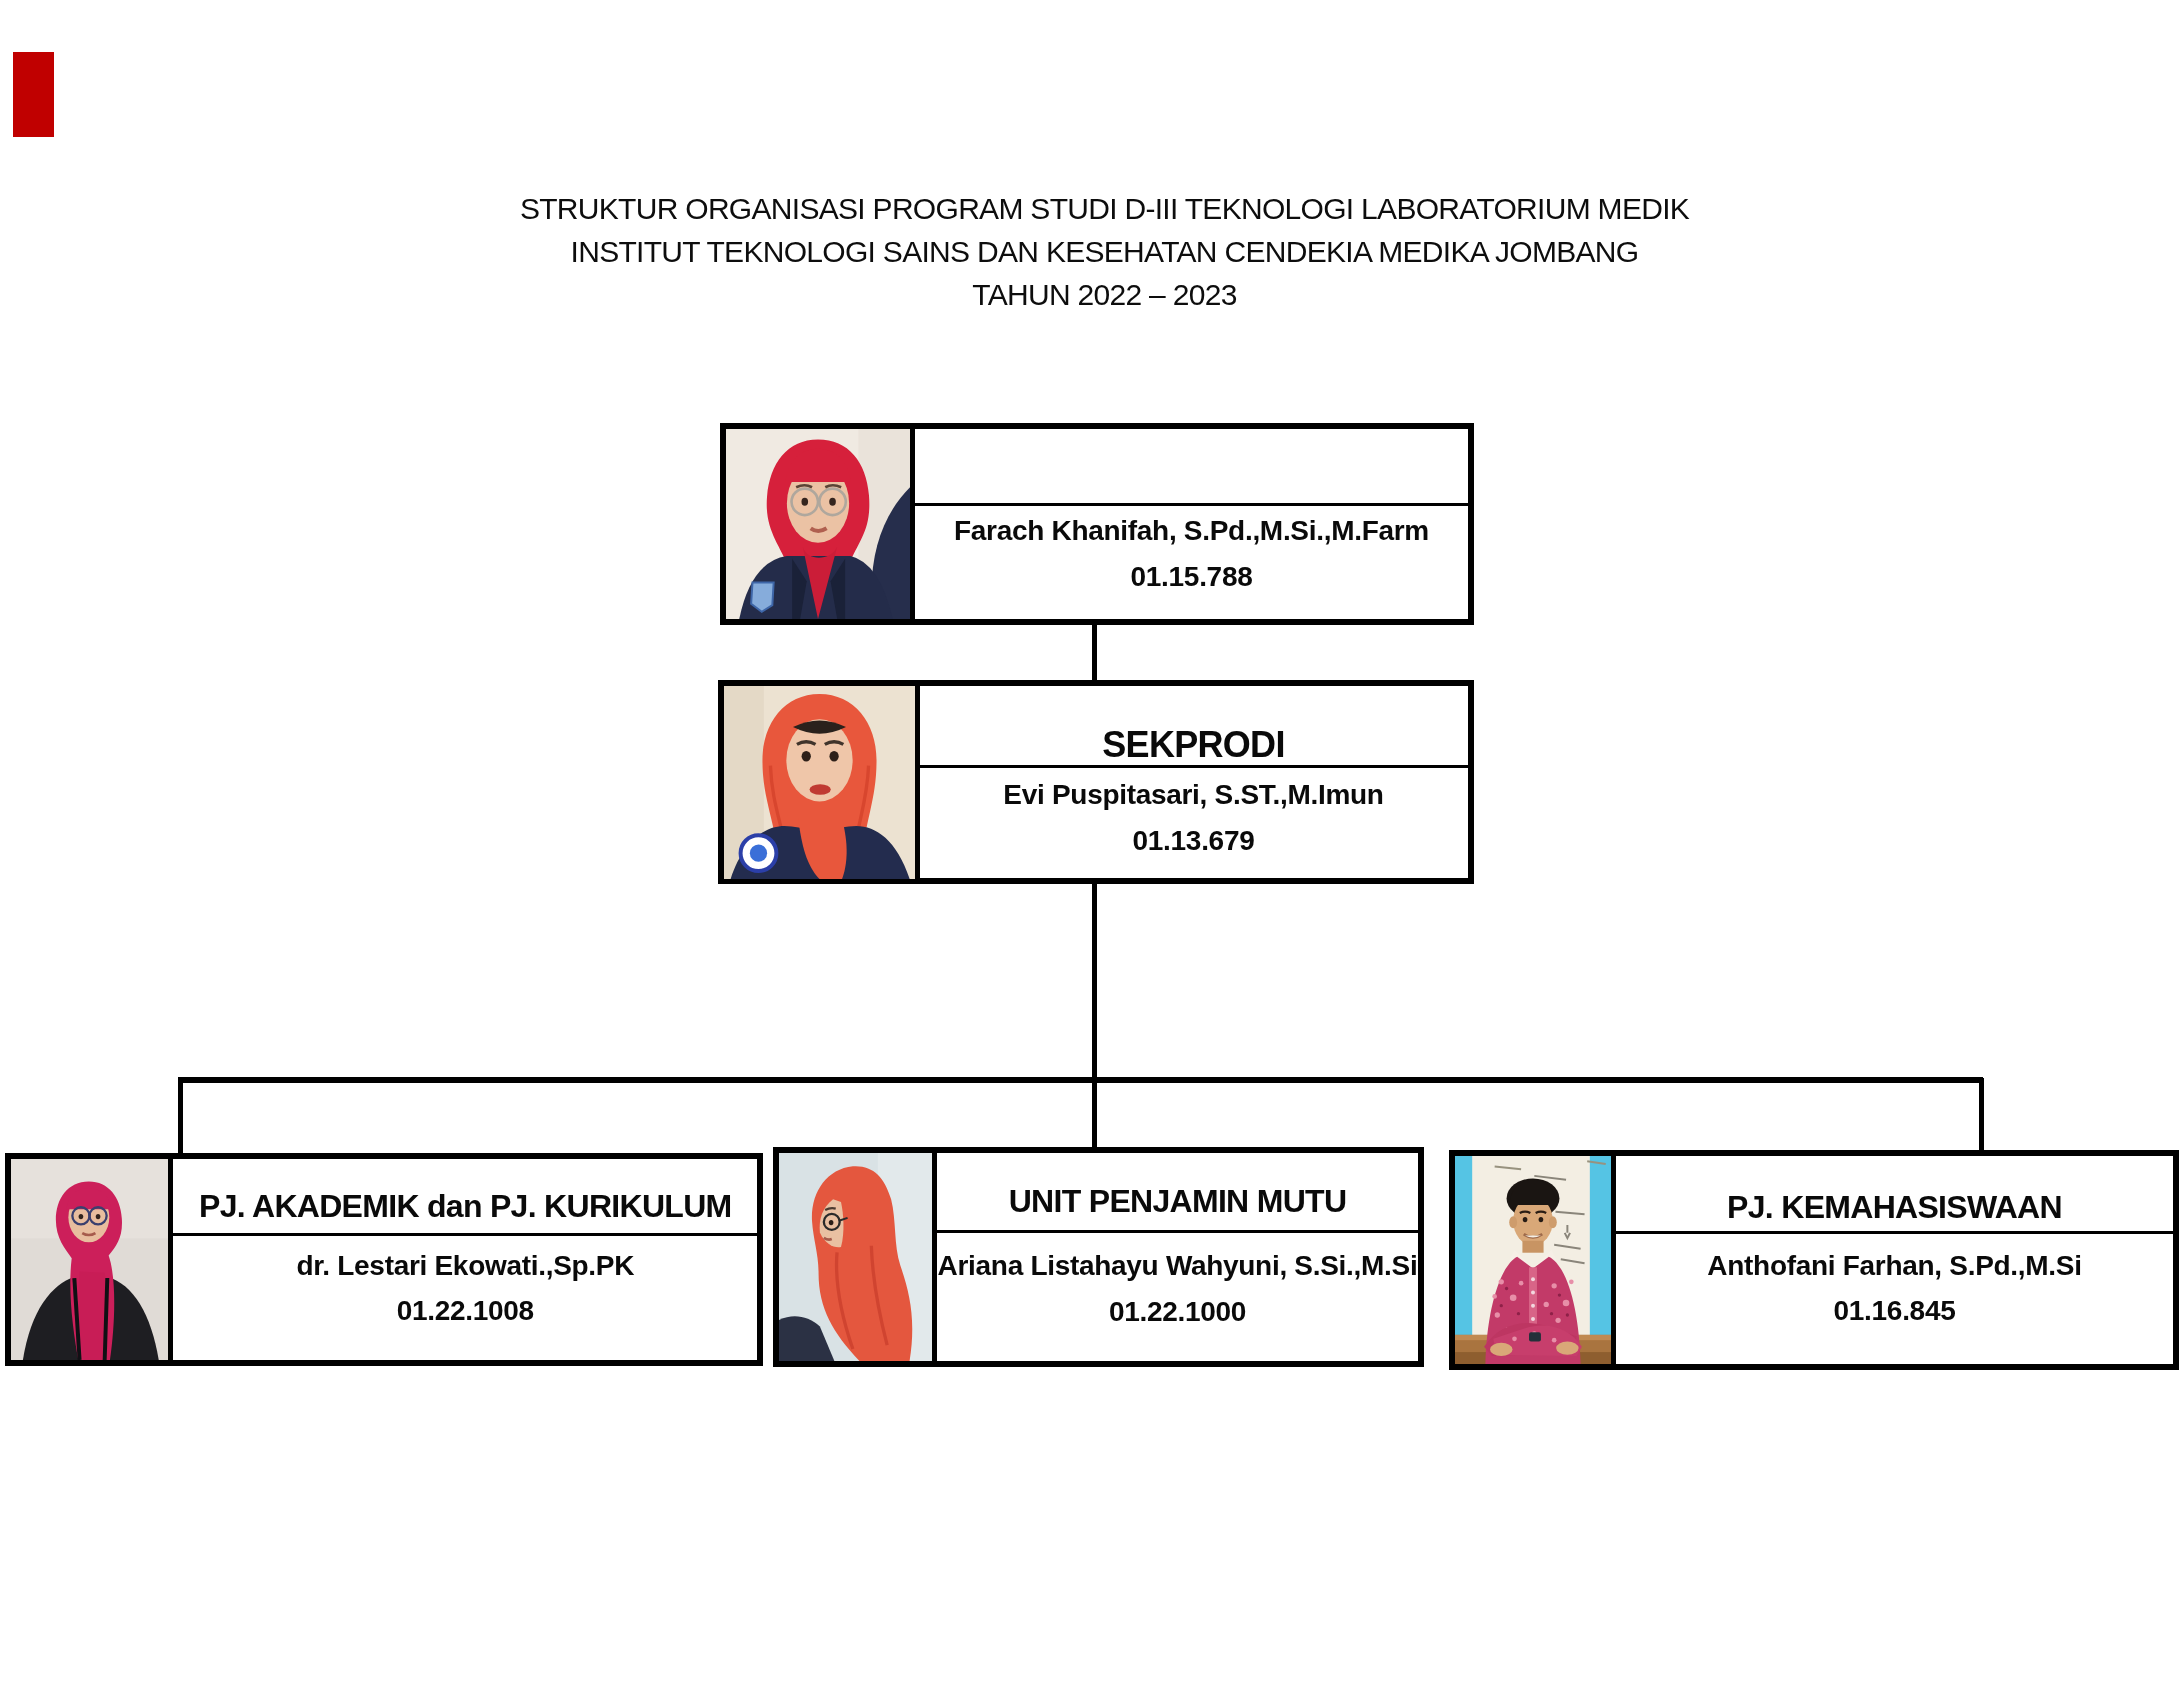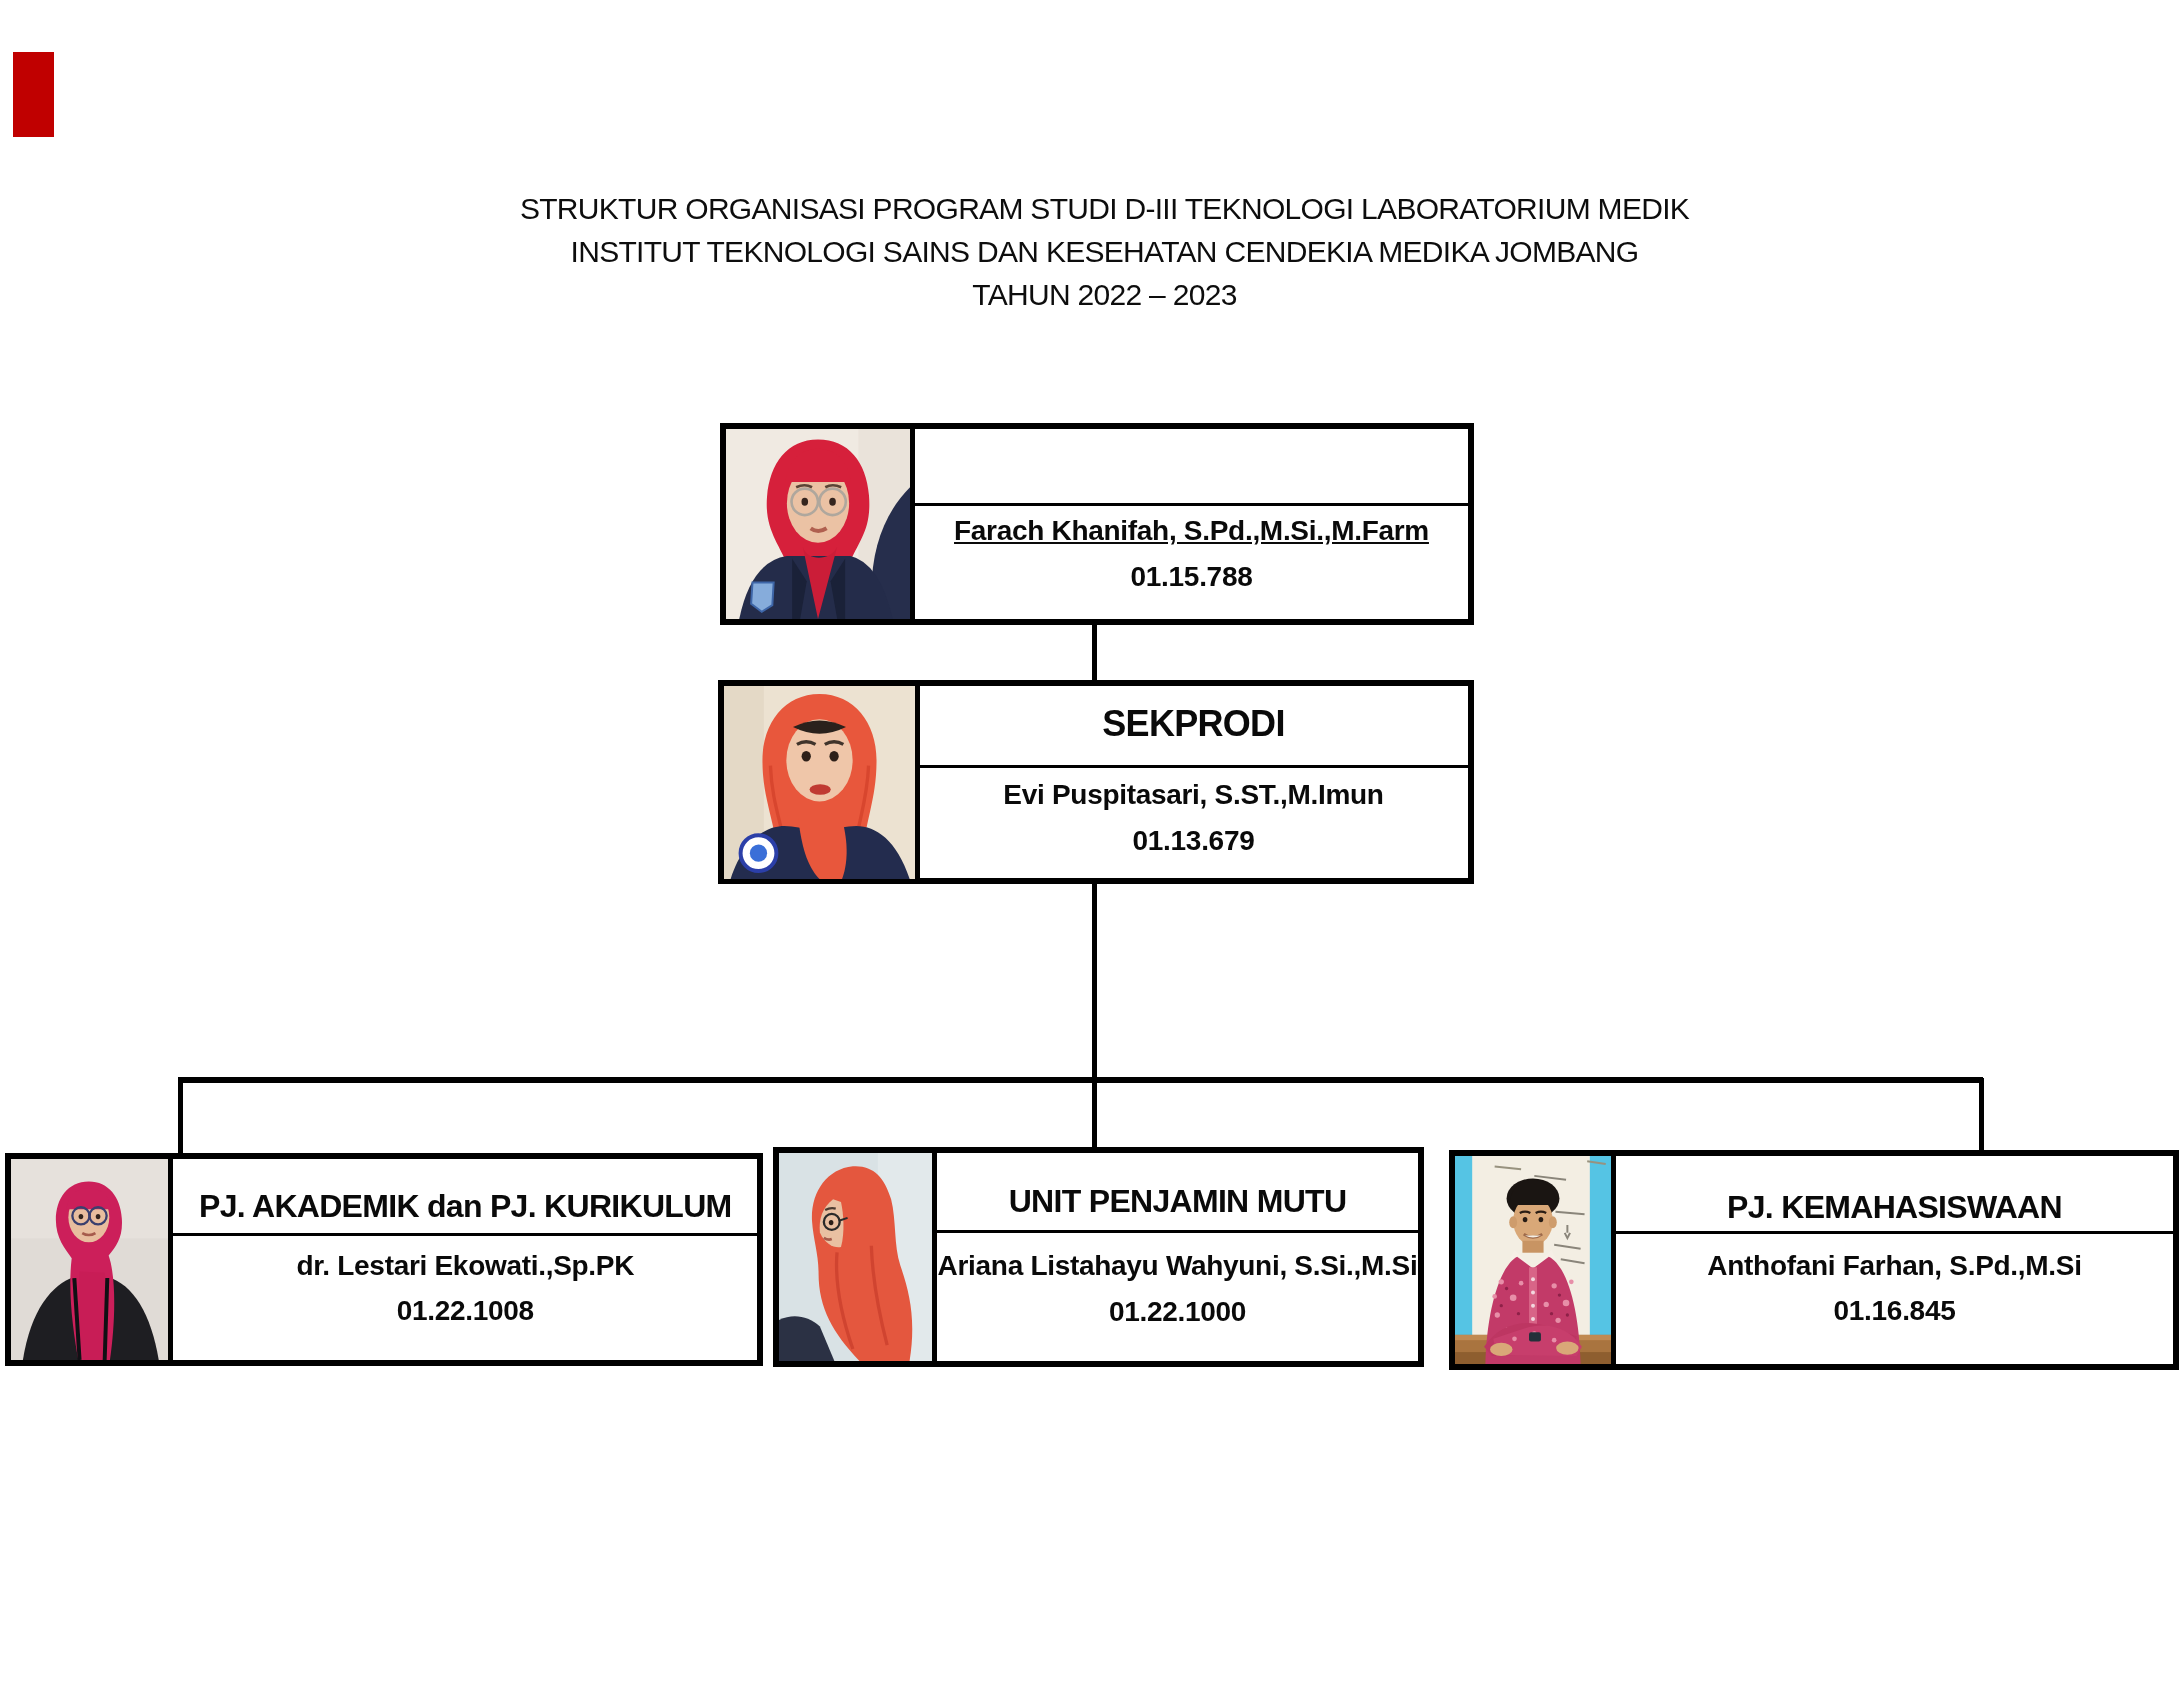--- a/index.html
+++ b/index.html
@@ -57,21 +57,21 @@
       <line x1="137" y1="106" x2="143" y2="106" stroke="#AFA79D" stroke-width="4"></line>
       <ellipse cx="119" cy="110" rx="5" ry="6" fill="#35251E"></ellipse>
       <ellipse cx="161" cy="110" rx="5" ry="6" fill="#35251E"></ellipse>
       <path d="M106,88 Q119,82 130,88" stroke="#5A4436" stroke-width="4" fill="none"></path>
       <path d="M150,88 Q161,82 174,88" stroke="#5A4436" stroke-width="4" fill="none"></path>
       <path d="M128,150 Q139,158 152,150" stroke="#B0604F" stroke-width="6" fill="none"></path>
       <path d="M40,232 L72,232 L70,266 L54,276 L38,264 Z" fill="#86ACDB" stroke="#3E66A8" stroke-width="3"></path>
     </svg>
     <div class="vdiv" style="left:184px;"></div>
     <div class="sep" style="left:189px;top:74px;"></div>
-    <div class="pname" style="left:189px;top:86px;text-decoration:underline;">Farach Khanifah, S.Pd.,M.Si.,M.Farm</div>
+    <div class="pname" style="left:189px;top:86px;">Farach Khanifah, S.Pd.,M.Si.,M.Farm</div>
     <div class="pid" style="left:189px;top:132px;">01.15.788</div>
   </div>
 
   <div class="obox" style="left:718px;top:680px;width:756px;height:204px;">
     <svg class="photo" width="191" height="193" viewBox="0 0 288 291" preserveAspectRatio="none">
       <rect x="0" y="0" width="288" height="291" fill="#ECE2D1"></rect>
       <rect x="0" y="0" width="60" height="291" fill="#E4D9C6"></rect>
       <path d="M144,12 C92,12 58,55 58,112 C58,172 76,196 88,291 L202,291 C214,196 230,172 230,112 C230,55 196,12 144,12 Z" fill="#E8573C"></path>
       <path d="M70,120 C72,170 84,200 92,240" stroke="#D8462E" stroke-width="5" fill="none"></path>
       <path d="M218,120 C216,170 204,200 198,240" stroke="#D8462E" stroke-width="5" fill="none"></path>
@@ -81,21 +81,21 @@
       <path d="M104,62 Q144,42 184,62 Q144,82 104,62 Z" fill="#2A211C"></path>
       <ellipse cx="124" cy="106" rx="7" ry="8" fill="#2E2019"></ellipse>
       <ellipse cx="166" cy="106" rx="7" ry="8" fill="#2E2019"></ellipse>
       <path d="M110,88 Q124,80 138,88" stroke="#40342B" stroke-width="5" fill="none"></path>
       <path d="M152,88 Q166,80 180,88" stroke="#40342B" stroke-width="5" fill="none"></path>
       <ellipse cx="145" cy="156" rx="16" ry="8" fill="#C03A32"></ellipse>
       <circle cx="52" cy="252" r="27" fill="#FFFFFF" stroke="#2B3FA8" stroke-width="6"></circle>
       <circle cx="52" cy="252" r="13" fill="#3A6FD8"></circle>
     </svg>
     <div class="vdiv" style="left:191px;"></div>
-    <div class="btitle" style="left:195px;top:17px;">SEKPRODI</div>
+    <div class="btitle" style="left:195px;top:38px;">SEKPRODI</div>
     <div class="sep" style="left:195px;top:79px;"></div>
     <div class="pname" style="left:195px;top:93px;">Evi Puspitasari, S.ST.,M.Imun</div>
     <div class="pid" style="left:195px;top:139px;">01.13.679</div>
   </div>
 
   <div class="obox" style="left:5.3px;top:1153px;width:758px;height:213px;">
     <svg class="photo" width="157" height="201" viewBox="0 0 238 304" preserveAspectRatio="none">
       <rect x="0" y="0" width="238" height="304" fill="#E0DBD6"></rect>
       <rect x="0" y="0" width="238" height="120" fill="#E6E1DC"></rect>
       <path d="M18,304 C30,228 62,190 96,178 L146,178 C186,190 212,234 224,304 Z" fill="#1E1E22"></path>

